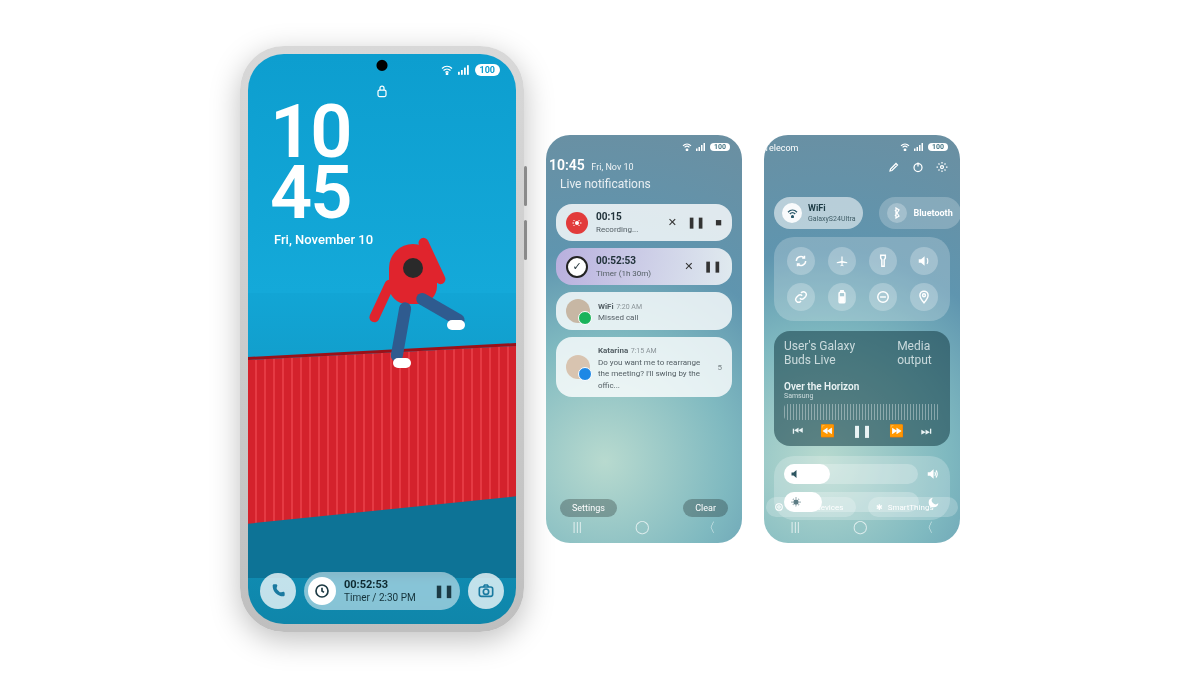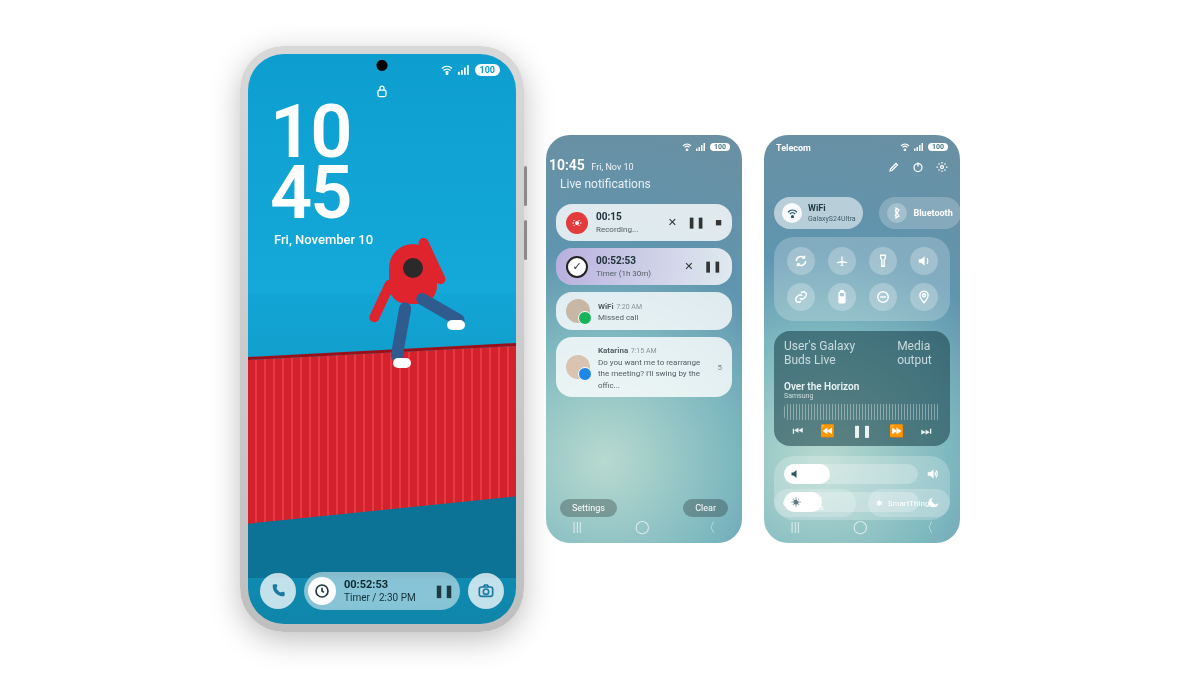--- a/index.html
+++ b/index.html
@@ -128,21 +128,21 @@
   .ctxt b{font-size:10px;display:block;}
   .ctxt span{font-size:8px;color:#556066;}
   .cact{margin-left:auto;display:flex;gap:10px;color:#333;font-size:11px;}
   .avat{width:24px;height:24px;border-radius:50%;background:#c7b7a4;position:relative;flex:0 0 auto;}
   .avat::after{content:"";position:absolute;right:-2px;bottom:-2px;width:12px;height:12px;border-radius:50%;background:#19b35a;border:1.5px solid #fff;}
   .avat.b::after{background:#1d88e5;}
   .m2foot{position:absolute;bottom:26px;left:0;right:0;display:flex;justify-content:space-between;padding:0 14px;}
   .chip{background:rgba(0,0,0,.25);padding:4px 12px;border-radius:12px;font-size:9px;}
 
   
-  .m3 .carrier{position:absolute;top:8px;left:12px;font-size:9px;font-weight:bold;}
+  .m3 .carrier{position:absolute;top:8px;left:0;font-size:9px;}
   .m3 .topact{position:absolute;top:26px;right:12px;display:flex;gap:12px;font-size:11px;}
   .qsrow{display:flex;gap:16px;padding:0 10px;margin-top:44px;}
   .qstile{
     flex:1;display:flex;align-items:center;gap:6px;
     background:rgba(255,255,255,.22);border-radius:20px;
     padding:6px 8px;font-size:9px;
   }
   .qstile.on{background:rgba(255,255,255,.55);color:#1c3a44;}
   .qstile .qico{width:20px;height:20px;border-radius:50%;background:rgba(255,255,255,.9);display:flex;align-items:center;justify-content:center;color:#29596b;font-size:10px;flex:0 0 auto;}
   .qstile.off .qico{background:rgba(255,255,255,.25);color:#fff;}
@@ -159,21 +159,21 @@
   }
   .media .mtop{font-size:12px;opacity:.8;display:flex;justify-content:space-between;gap:37px;}
   .media .songtitle{font-size:10px;font-weight:600;margin-top:14px;}
   .media .artist{font-size:7px;opacity:.8;}
   .media .wave{height:16px;margin:4px 0;background:repeating-linear-gradient(90deg,rgba(255,255,255,.6) 0 1px,transparent 1px 3px);opacity:.6;border-radius:4px;}
   .media .mctrl{display:flex;justify-content:space-around;align-items:center;font-size:12px;}
   .sliders{margin:10px 10px 0;background:rgba(255,255,255,.22);border-radius:20px;padding:8px 10px;display:flex;flex-direction:column;gap:8px;}
   .sld{display:flex;align-items:center;gap:8px;color:#fff;}
   .sld .track{flex:1;height:20px;background:rgba(255,255,255,.25);border-radius:10px;position:relative;}
   .sld .fill{position:absolute;left:0;top:0;bottom:0;border-radius:10px;background:#fff;display:flex;align-items:center;padding-left:6px;color:#2d5560;}
-  .m3foot{position:absolute;bottom:26px;left:0;right:0;display:flex;gap:12px;padding:0 10px;}
+  .m3foot{position:absolute;bottom:26px;left:0;right:0;display:flex;gap:12px;padding:0 2px;}
   .chip3{flex:1;background:rgba(255,255,255,.22);border-radius:14px;padding:5px 8px;font-size:8px;display:flex;align-items:center;gap:5px;}
 
   svg{display:block}
 </style>
 </head>
 <body>
 
 <div class="device">
   <div class="screen1">
     <div class="redfence"></div>

